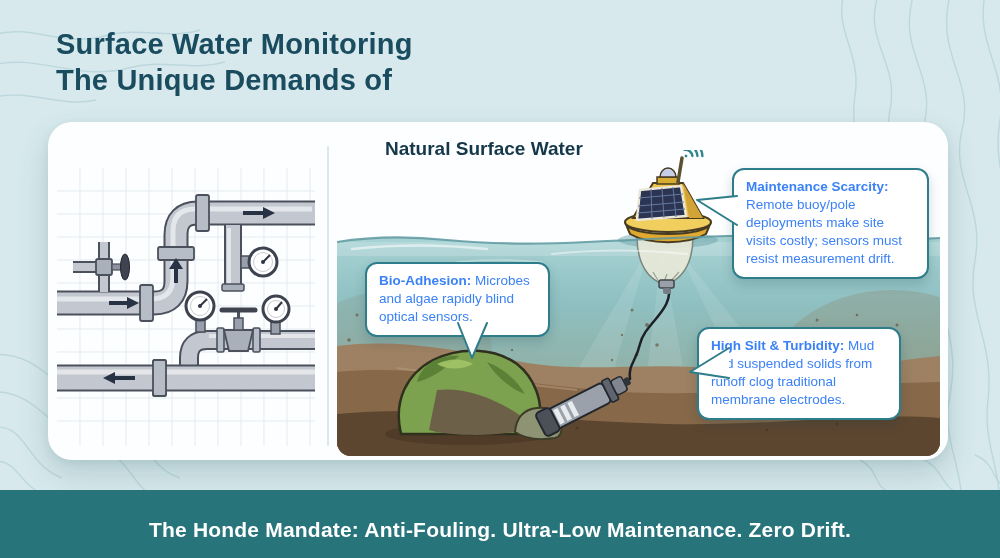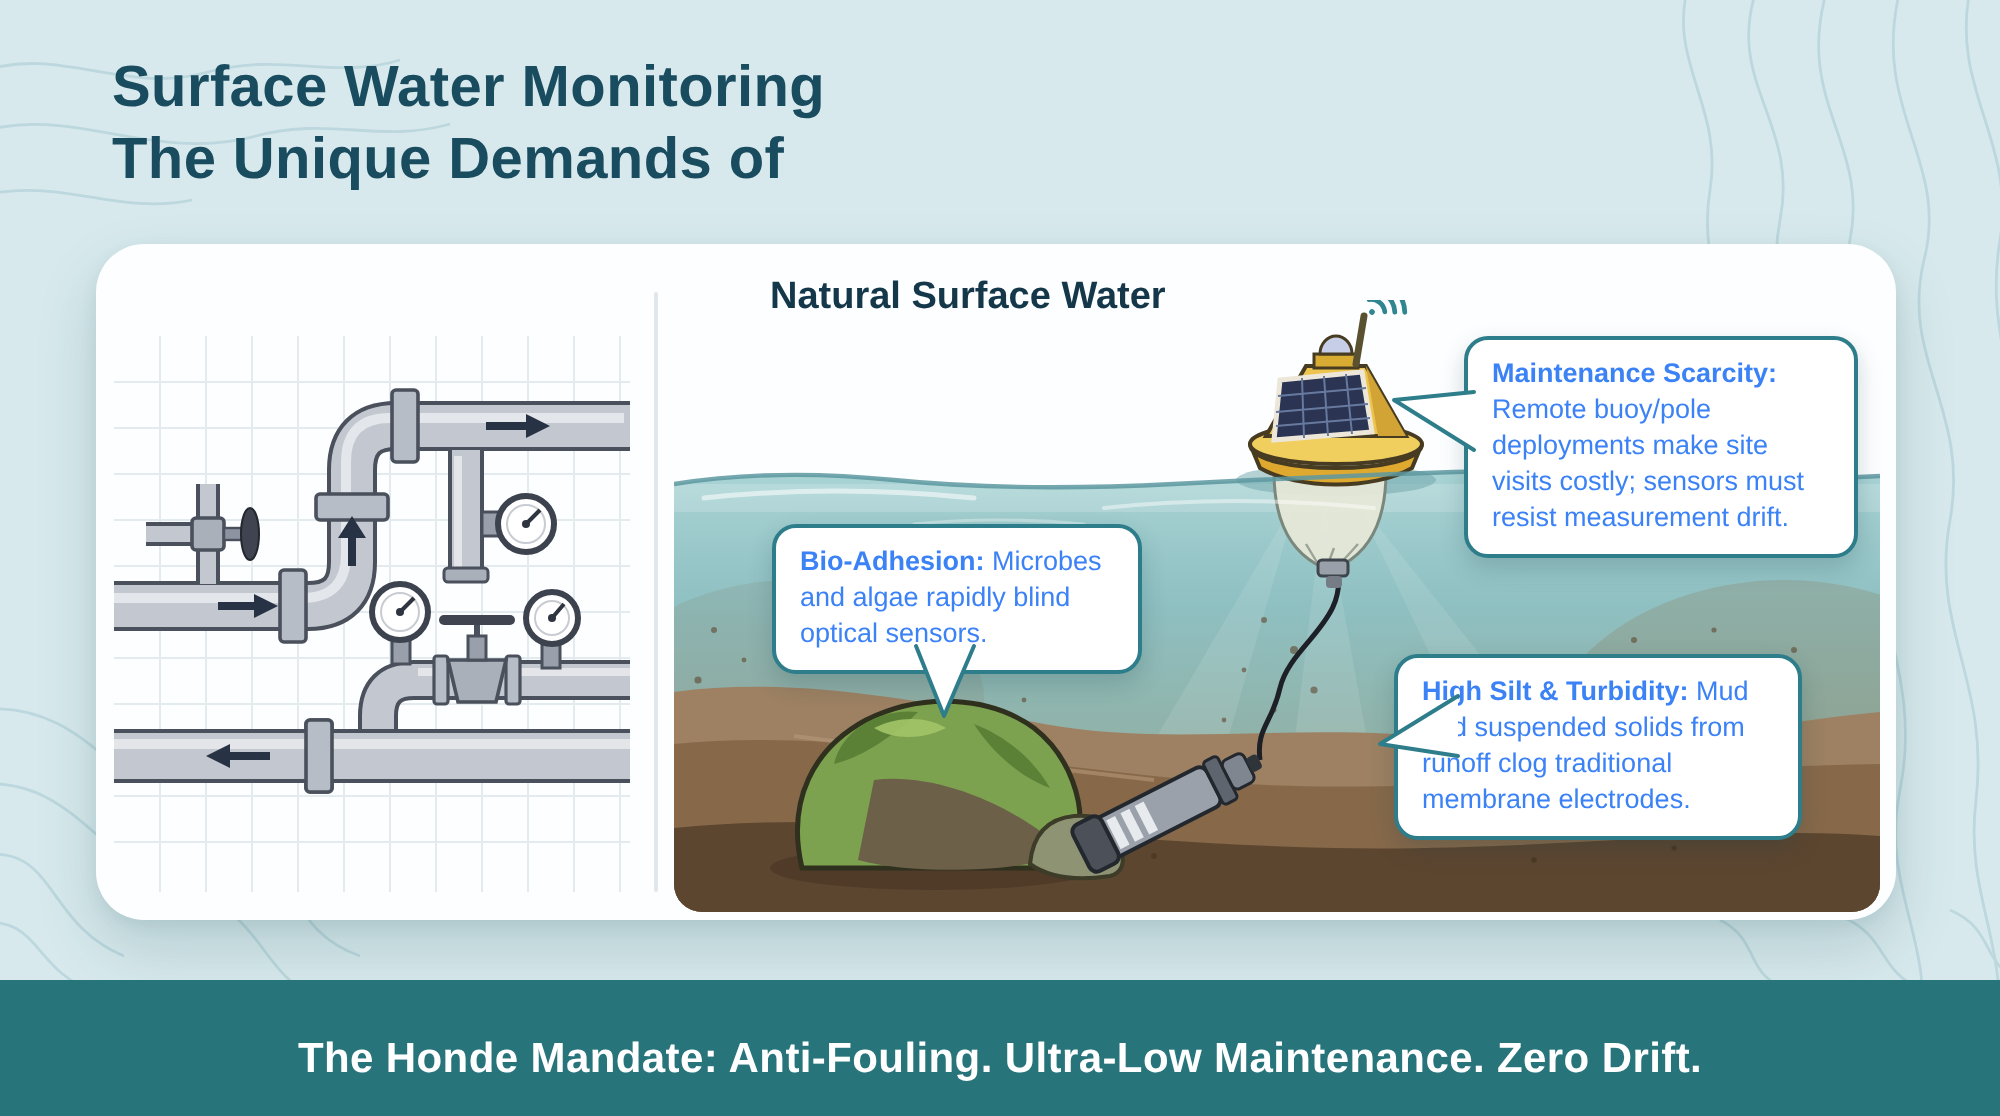--- a/index.html
+++ b/index.html
@@ -22,21 +22,21 @@
     background:#dde7ec;border-radius:1px;}
   .pipes{position:absolute;left:9px;top:46px;}
   .scene{position:absolute;left:289px;top:28px;}
   
   .callout{position:absolute;z-index:3;background:#ffffff;border:2px solid #2e7d8a;
     border-radius:12px;padding:8px 12px 9px 12px;
     box-shadow:0 5px 12px rgba(20,60,70,.20);}
   .callout p{margin:0;font-size:13.5px;line-height:18px;color:#3b82f6;}
   .callout b{font-weight:700;}
   .co-maintenance{left:732px;top:168px;width:169px;}
-  .co-bio{left:386px;top:262px;width:157px;}
+  .co-bio{left:365px;top:262px;width:157px;}
   .co-silt{left:697px;top:327px;width:176px;}
   #tails{left:0;top:0;width:1000px;height:558px;z-index:4;pointer-events:none;}
   
   .footer{left:0;top:490px;width:1000px;height:79px;background:#27747b;z-index:2;
     display:flex;align-items:center;justify-content:center;}
   .footer span{color:#ffffff;font-size:21px;font-weight:700;letter-spacing:.2px;}
 </style>
 </head>
 <body>
 

